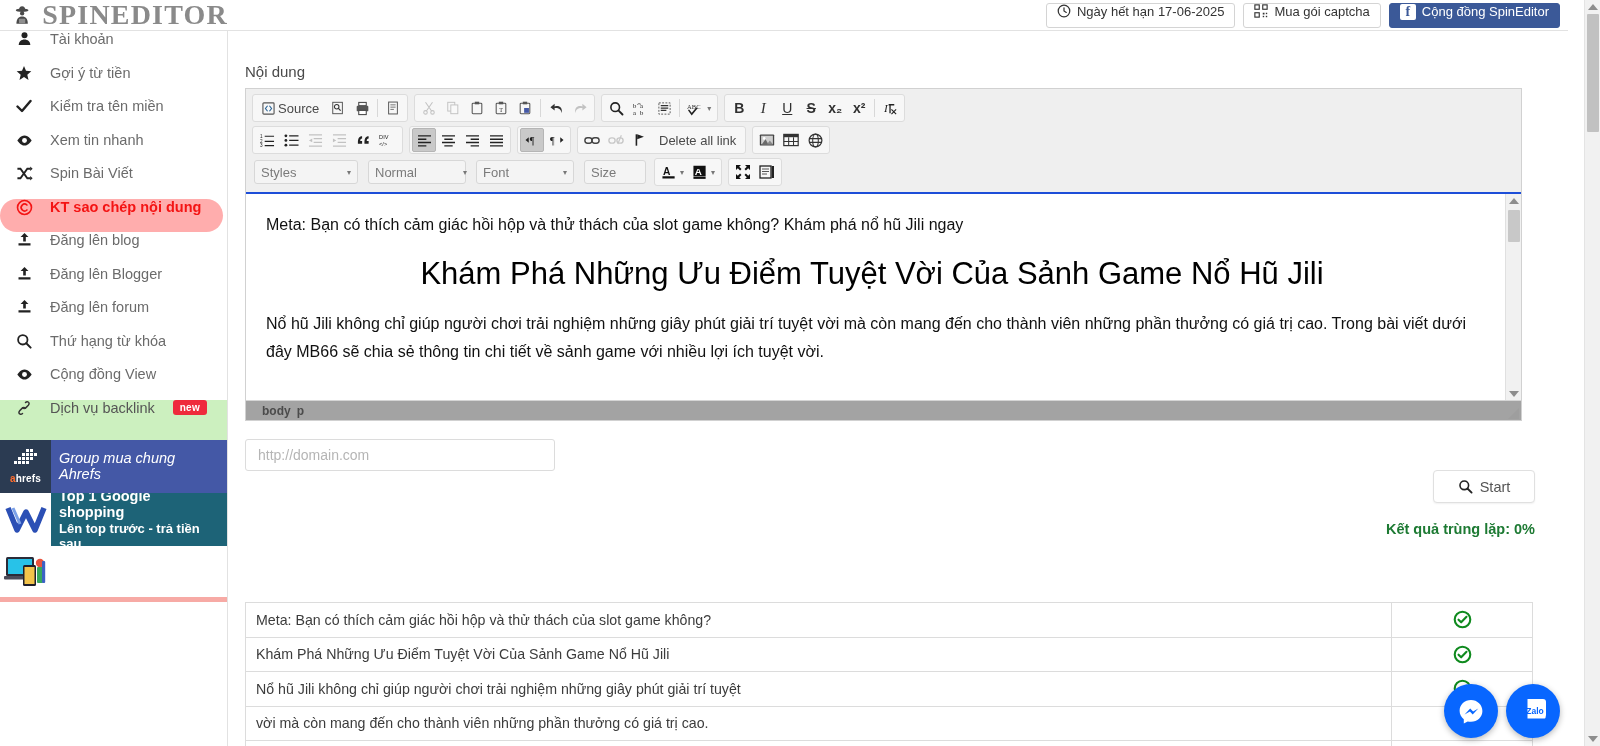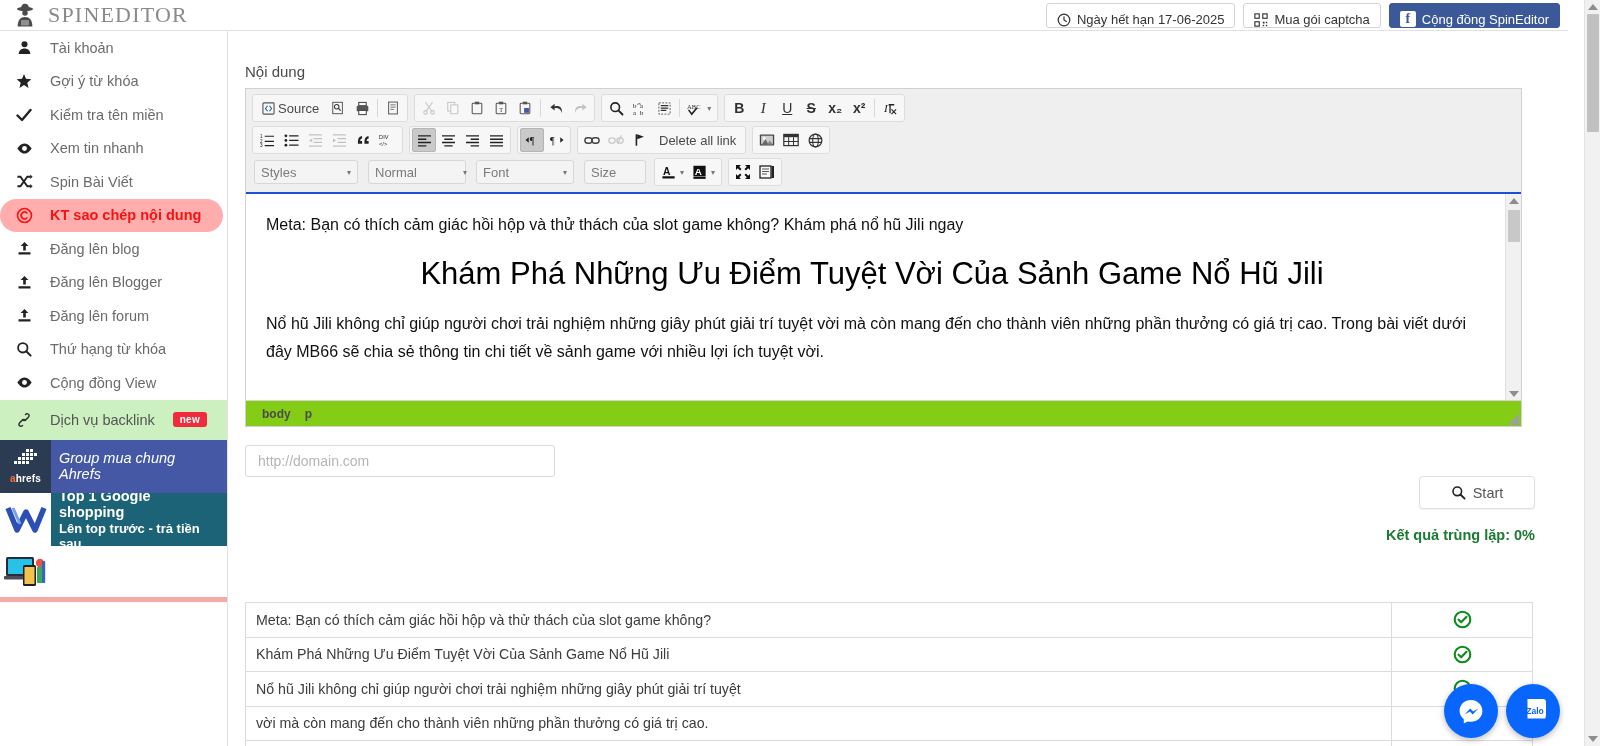--- a/index.html
+++ b/index.html
@@ -39,34 +39,35 @@
     gap: 10px;
     padding-left: 12px;
     width: 228px;
   }
   .brand-logo {
     width: 26px; height: 26px;
     display: block;
   }
   .brand-name {
     font-family: "Liberation Serif", serif;
-    font-size: 22px;
+    font-size: 28px;
     letter-spacing: 1.2px;
     color: #8a8a8a;
+    font-weight: bold;
   }
   .topbar-right {
     margin-left: auto;
     display: flex;
     align-items: center;
     gap: 8px;
     padding-right: 8px;
   }
   .hbtn {
     display: inline-flex;
-    align-items: flex-end;
+    align-items: flex-start;
     gap: 6px;
     height: 25px;
     padding: 0 10px;
     border: 1px solid #d4d4d4;
     border-radius: 3px;
     background: #fff;
     color: #333;
     font-size: 13px;
     white-space: nowrap;
     cursor: pointer;
@@ -94,21 +95,21 @@
     position: absolute;
     top: 31px; left: 0;
     width: 228px;
     height: 715px;
     background: #fff;
     border-right: 1px solid #e2e2e2;
     overflow: hidden;
   }
   .nav-item {
     display: flex;
-    align-items: center;
+    align-items: flex-start;
     height: 33.5px;
     padding-left: 14px;
     gap: 16px;
     color: #6b6b6b;
     font-size: 14.5px;
     cursor: pointer;
     position: relative;
   }
   .nav-ico {
     width: 20px;
@@ -311,25 +312,25 @@
     top: 16px; left: 2px;
     width: 12px; height: 32px;
     background: #c8c8c8;
     border-radius: 1px;
   }
   .arr { position:absolute; left:3px; width:0;height:0; }
   .arr.up { top:4px; border-left:5px solid transparent;border-right:5px solid transparent;border-bottom:6px solid #8d8d8d; }
   .arr.dn { bottom:4px; border-left:5px solid transparent;border-right:5px solid transparent;border-top:6px solid #8d8d8d; }
 
   .ck-footer {
-    height: 25px;
-    background: #84cc16;
+    height: 19px;
+    background: #a3a3a3;
     display: flex;
     align-items: center;
-    gap: 14px;
+    gap: 6px;
     padding-left: 16px;
     font-size: 12px;
     font-weight: bold;
     color: #4b4b4b;
     position: relative;
   }
   .resize-grip {
     position: absolute;
     right: 2px; bottom: 1px;
     width: 0; height: 0;
@@ -349,21 +350,21 @@
     color: #333;
     font-family: "Liberation Sans", sans-serif;
     outline: none;
     background: #fff;
   }
   .dom-input::placeholder { color: #b5b5b5; }
   .start-btn {
     position: absolute;
     right: 3px;
     top: 31px;
-    width: 116px;
+    width: 102px;
     height: 33px;
     background: #fff;
     border: 1px solid #e0e0e0;
     border-radius: 4px;
     display: inline-flex;
     align-items: center;
     justify-content: center;
     gap: 7px;
     color: #555;
     font-size: 14.5px;
@@ -496,21 +497,21 @@
       </span>
       <span>Tài khoản</span>
     </div>
 
     <div class="nav-item">
       <span class="nav-ico">
         <svg width="16" height="16" viewBox="0 0 16 16">
             <polygon points="8,1 10,5.8 15.3,6.2 11.3,9.7 12.5,15 8,12.1 3.5,15 4.7,9.7 0.7,6.2 6,5.8" fill="#222"></polygon>
           </svg>
       </span>
-      <span>Gợi ý từ khóa</span>
+      <span>Gợi ý từ tiền</span>
     </div>
 
     <div class="nav-item">
       <span class="nav-ico">
         <svg width="16" height="16" viewBox="0 0 16 16">
             <path d="M1.5 8.5 L6 13 L14.5 3" fill="none" stroke="#222" stroke-width="2.4" stroke-linecap="round" stroke-linejoin="round"></path>
           </svg>
       </span>
       <span>Kiểm tra tên miền</span>
     </div>

